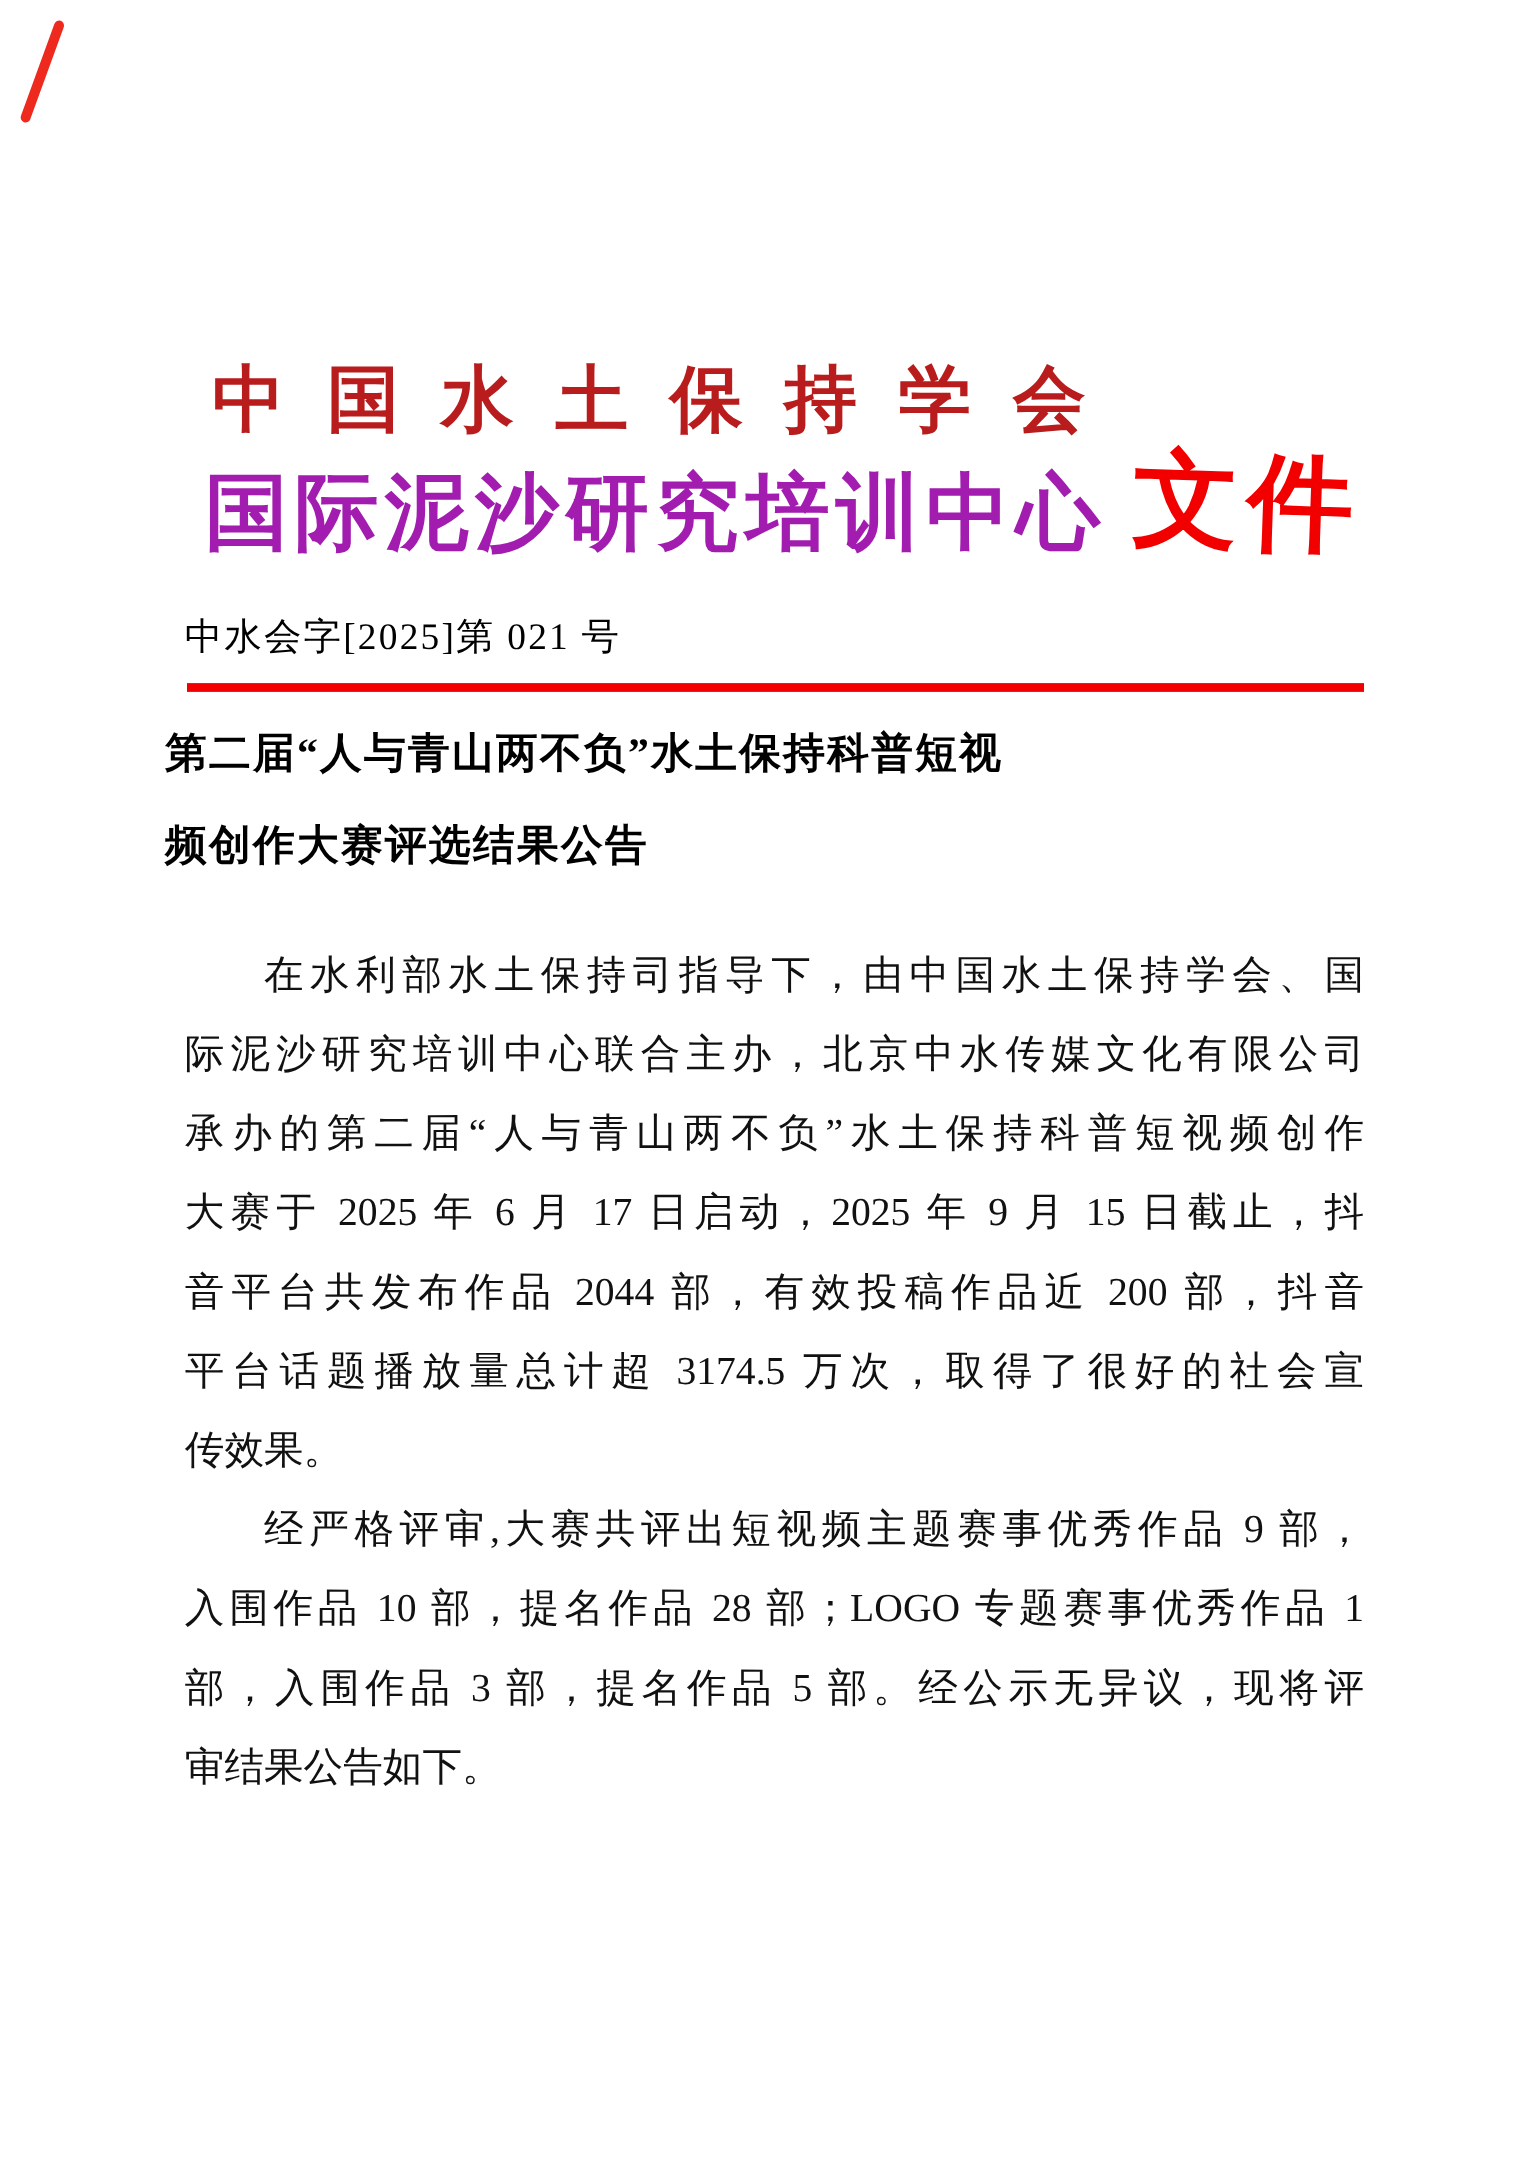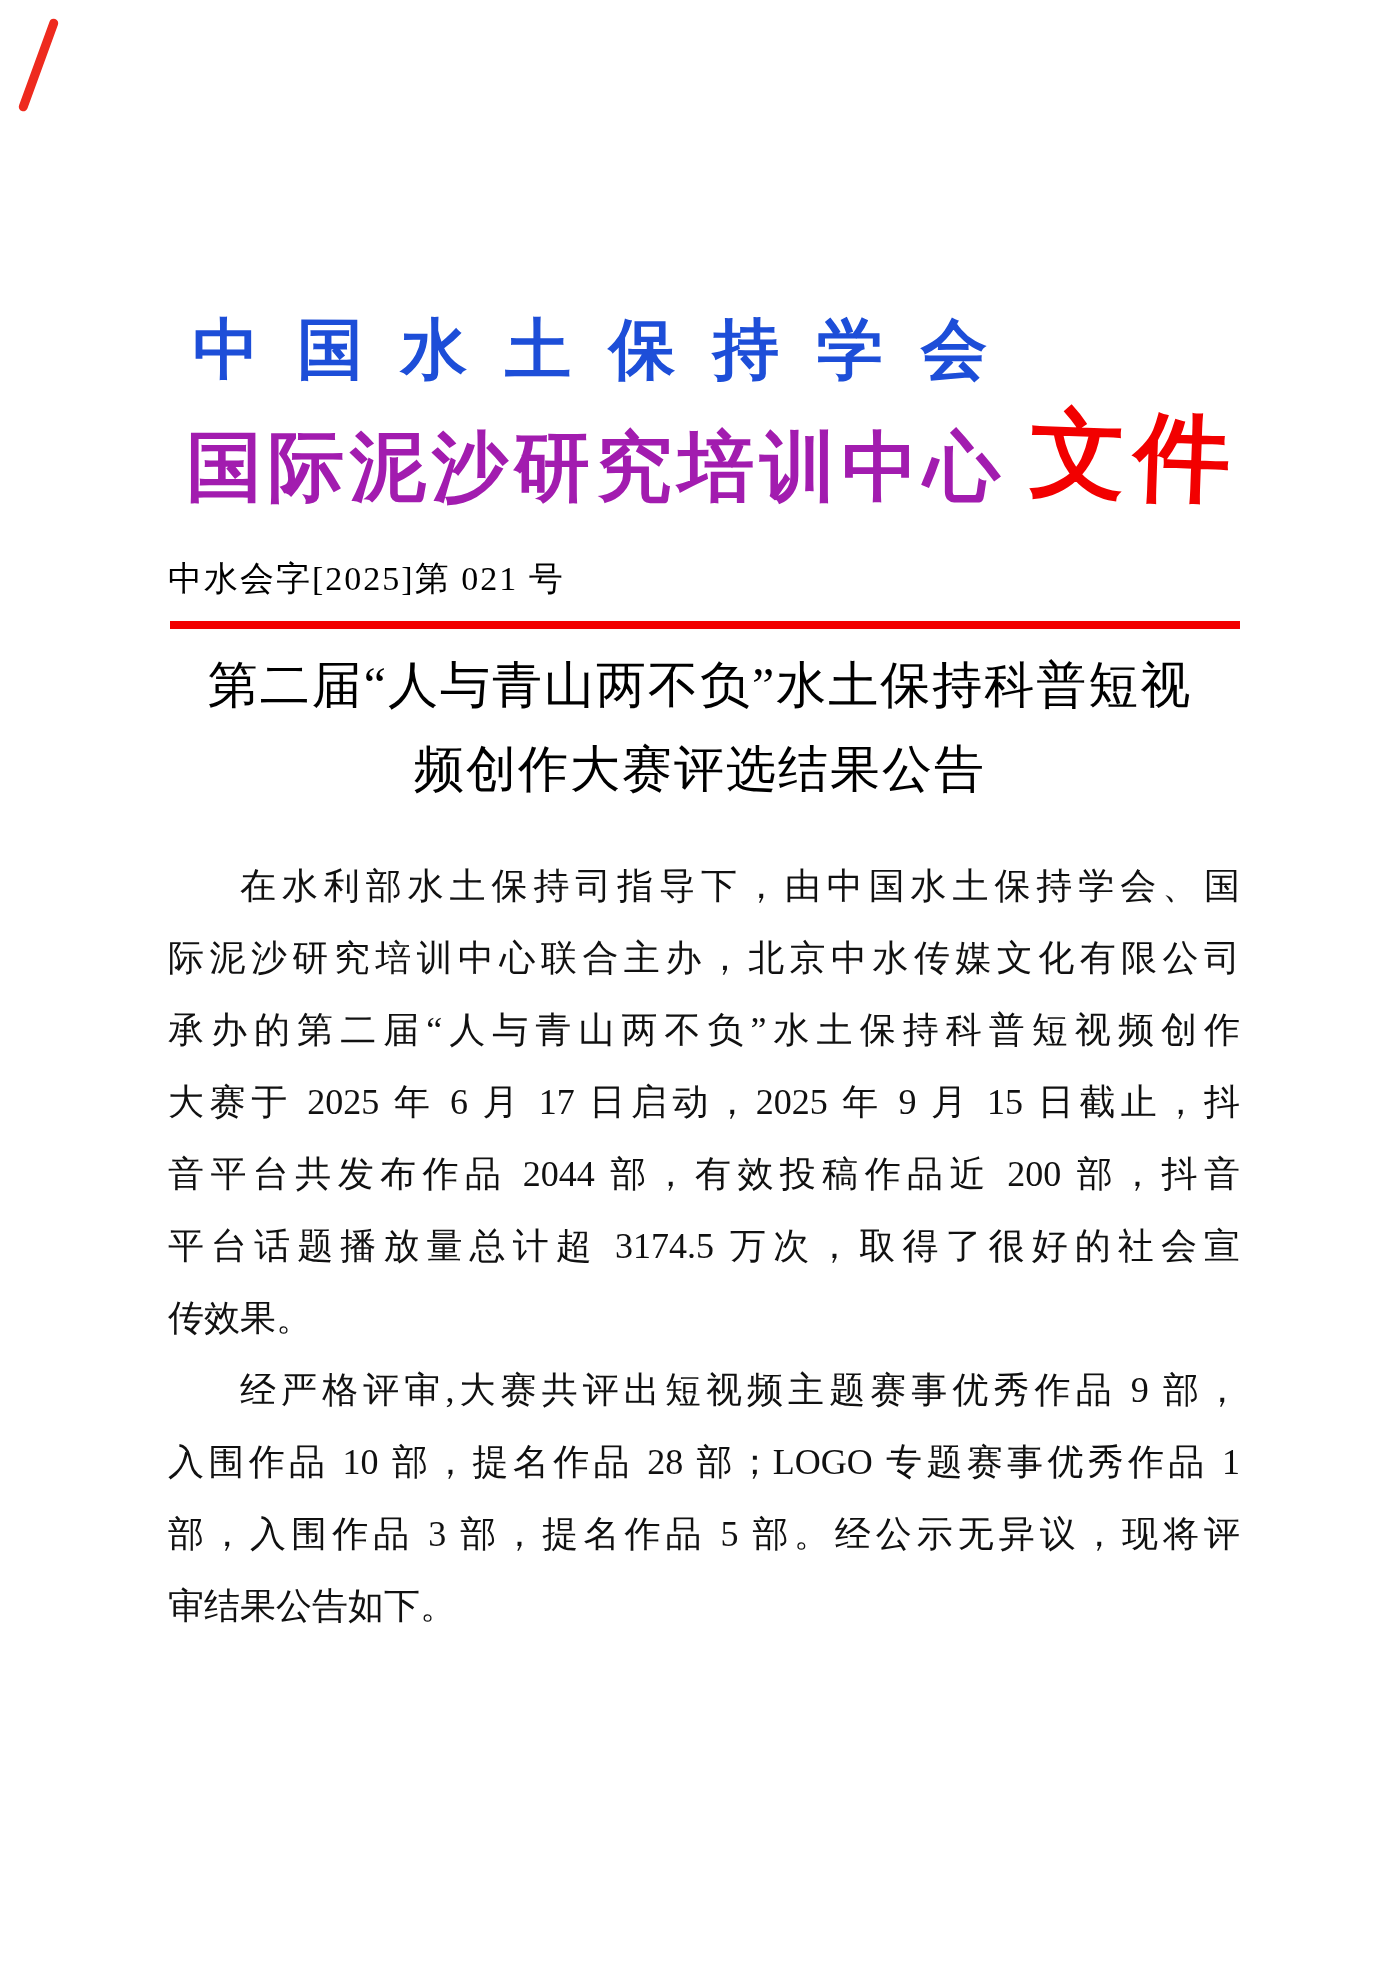--- a/index.html
+++ b/index.html
@@ -13,22 +13,22 @@
   
   .corner-slash{
     position:absolute;left:34px;top:16px;
     width:9px;height:98px;
     background:#ee2a1e;
     border-radius:5px;
     transform:rotate(20deg);
   }
   
   .org1{
-    position:absolute;left:193px;top:304px;
-    font-size:66px;font-weight:bold;color:#1d4ed8;
+    position:absolute;left:193px;top:318px;
+    font-size:66px;font-weight:bold;color:#b91c1c;
     letter-spacing:38px;line-height:1.4;white-space:nowrap;
   }
   .org2{
     position:absolute;left:186px;top:420px;
     font-size:76px;font-weight:bold;color:#a21caf;
     letter-spacing:6px;line-height:1.25;white-space:nowrap;
   }
   .doctype{
     position:absolute;left:1030px;top:402px;
     font-size:96px;font-weight:bold;color:#f20000;
@@ -41,22 +41,22 @@
     font-size:34px;color:#000000;
     letter-spacing:2px;
   }
   .redline{
     position:absolute;left:170px;top:621px;
     width:1070px;height:8px;
     background:#f20000;
   }
   .title{
     position:absolute;left:150px;top:643px;width:1100px;
-    text-align:center;color:#000000;
-    font-size:50px;font-weight:normal;
+    text-align:left;color:#000000;
+    font-size:38px;font-weight:bold;
     line-height:84px;letter-spacing:2px;
   }
   .docbody{
     position:absolute;left:168px;top:850px;width:1072px;
     font-size:36px;color:#111111;
     line-height:72px;
   }
   .line{white-space:nowrap;}
   .just{
     white-space:normal;

